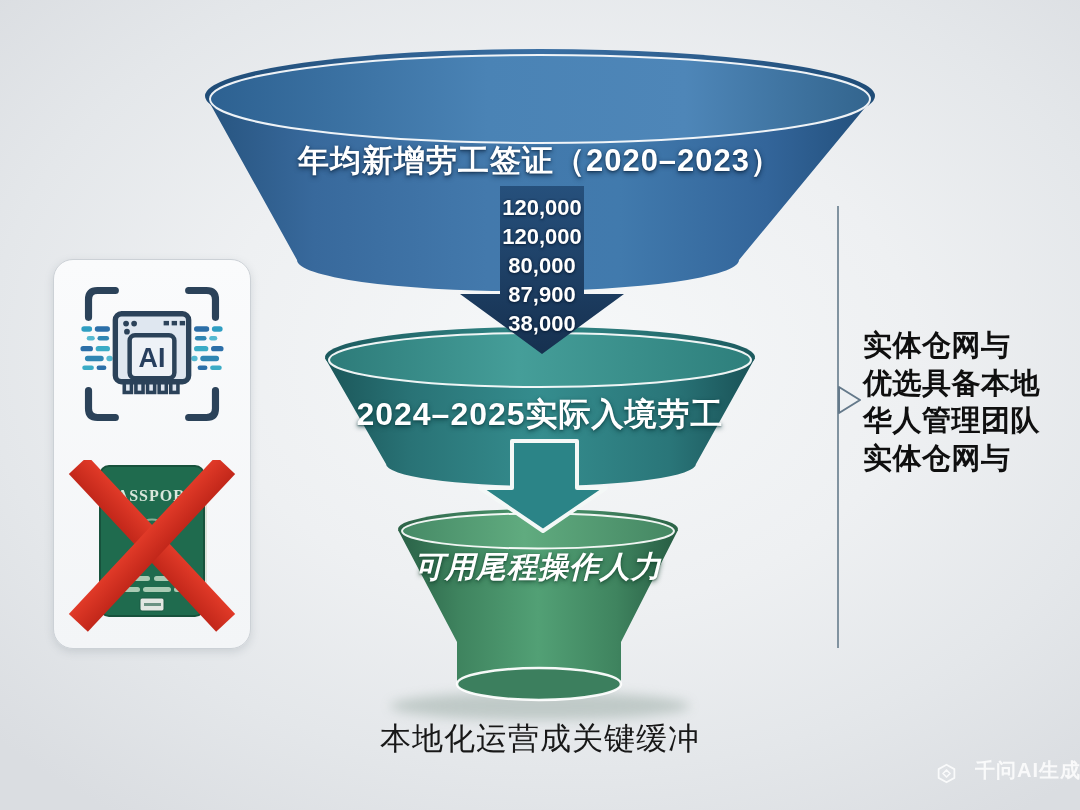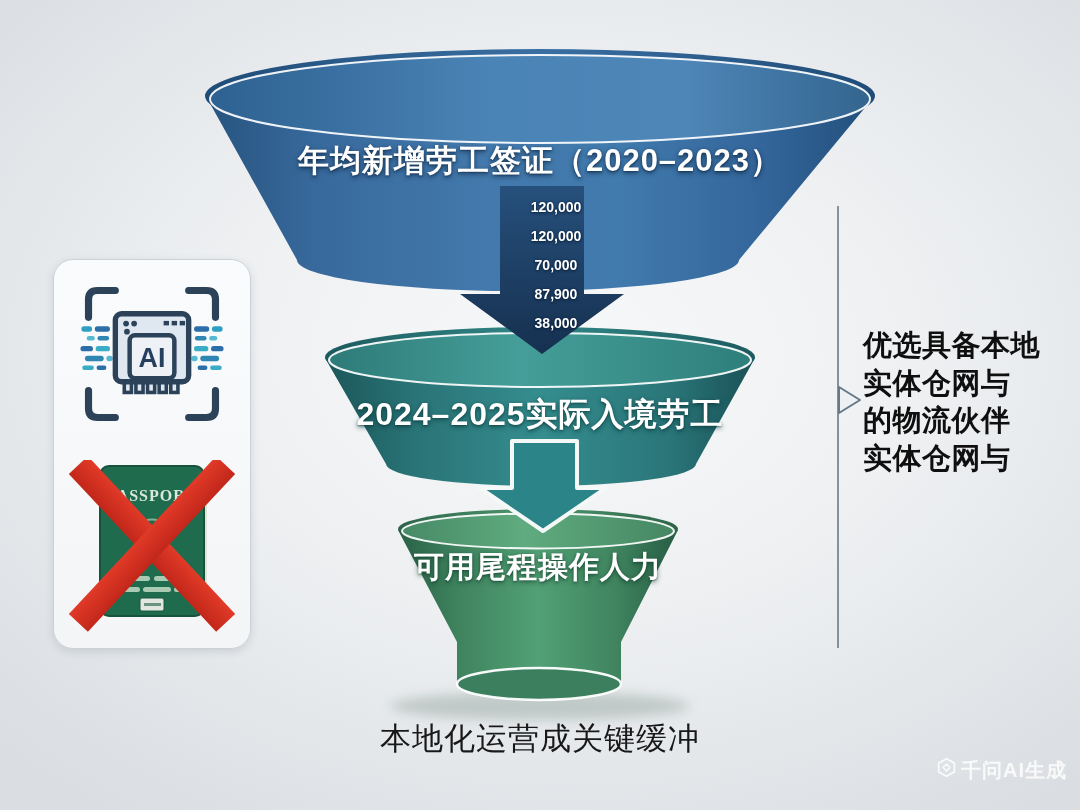--- a/index.html
+++ b/index.html
@@ -13,46 +13,46 @@
       radial-gradient(ellipse 780px 560px at 52% 44%, #f6f8f9 0%, #eef0f2 45%, #e4e7ea 74%, #dadde1 100%);
     padding-left: 8px;
   }
   .stage > svg.scene{position:absolute;left:0;top:0;}
   .funnel-label{
     position:absolute;z-index:3;color:#fff;font-weight:bold;text-align:center;
     letter-spacing:1px;
   }
   .t1{left:250px;top:142px;width:580px;font-size:31px;line-height:38px;
       text-shadow:0 2px 5px rgba(10,35,62,.70),0 1px 2px rgba(10,35,62,.55);}
-  .nums{left:481px;top:193px;width:150px;z-index:4;position:absolute;text-align:center;
-        color:#fff;font-weight:bold;font-size:14px;line-height:29px;letter-spacing:0;
+  .nums{left:467px;top:193px;width:150px;z-index:4;position:absolute;text-align:center;
+        color:#fff;font-weight:bold;font-size:22px;line-height:29px;letter-spacing:0;
         text-shadow:0 1px 3px rgba(6,26,50,.85),0 0 2px rgba(6,26,50,.5);}
   .t2{left:330px;top:394px;width:420px;font-size:32px;line-height:40px;
       text-shadow:0 2px 5px rgba(8,55,58,.65),0 1px 2px rgba(8,55,58,.5);}
   .t3{left:378px;top:548px;width:320px;font-size:30px;line-height:37px;
-      text-shadow:0 2px 5px rgba(16,62,40,.65),0 1px 2px rgba(16,62,40,.5);}
+      text-shadow:0 2px 5px rgba(16,62,40,.65),0 1px 2px rgba(16,62,40,.5);font-style:italic;}
   .caption{
     position:absolute;left:320px;top:720px;width:440px;z-index:3;
     font-size:31px;line-height:38px;font-weight:normal;color:#181818;
     text-align:center;letter-spacing:1px;
   }
   .note{
     position:absolute;left:863px;top:327px;width:215px;z-index:3;
     font-size:29px;line-height:37.5px;font-weight:bold;color:#0f0f0f;
     text-align:left;letter-spacing:0.5px;
   }
   .side-card{
     position:absolute;left:53px;top:259px;width:196px;height:388px;z-index:3;
     background:linear-gradient(#fafbfc,#f3f5f7);
     border:1px solid #ccd1d6;border-radius:20px;
     box-shadow:0 3px 9px rgba(110,122,134,.22);
   }
   .side-card svg{position:absolute;}
   .watermark{
-    position:absolute;left:936px;top:757px;z-index:3;display:flex;align-items:flex-start;gap:4px;
+    position:absolute;left:936px;top:757px;z-index:3;display:flex;align-items:flex-end;gap:18px;
     color:rgba(255,255,255,.82);font-size:20px;font-weight:bold;letter-spacing:1px;
   }
 </style>
 </head>
 <body>
 
 <div class="stage">
 
   <svg class="scene" width="1080" height="810" viewBox="0 0 1080 810">
     <defs>
@@ -147,37 +147,37 @@
       <line x1="838" y1="206" x2="838" y2="648" stroke="#8193a0" stroke-width="2"></line>
       <path d="M 839,387 L 860,400 L 839,413 Z" fill="#eef1f3" stroke="#64798a" stroke-width="2" stroke-linejoin="round"></path>
     </g>
   </svg>
 
   <div class="funnel-label t1">年均新增劳工签证（2020–2023）</div>
 
   <div class="nums">
     <div>120,000</div>
     <div>120,000</div>
-    <div>70,000</div>
+    <div>80,000</div>
     <div>87,900</div>
     <div>38,000</div>
   </div>
 
   <div class="funnel-label t2">2024–2025实际入境劳工</div>
 
   <div class="funnel-label t3">
     <div>可用尾程操作人力</div>
   </div>
 
   <div class="caption">本地化运营成关键缓冲</div>
 
   <div class="note">
+    <div>实体仓网与</div>
     <div>优选具备本地</div>
-    <div>实体仓网与</div>
-    <div>的物流伙伴</div>
+    <div>华人管理团队</div>
     <div>实体仓网与</div>
   </div>
 
   <div class="side-card">
 
     <svg style="left:22px;top:18px;" width="152" height="152" viewBox="0 0 170 170">
       <g fill="none" stroke="#2b4259" stroke-width="8" stroke-linecap="round">
         <path d="M14,44 L14,24 Q14,14 24,14 L44,14"></path>
         <path d="M126,14 L146,14 Q156,14 156,24 L156,44"></path>
         <path d="M14,126 L14,146 Q14,156 24,156 L44,156"></path>

